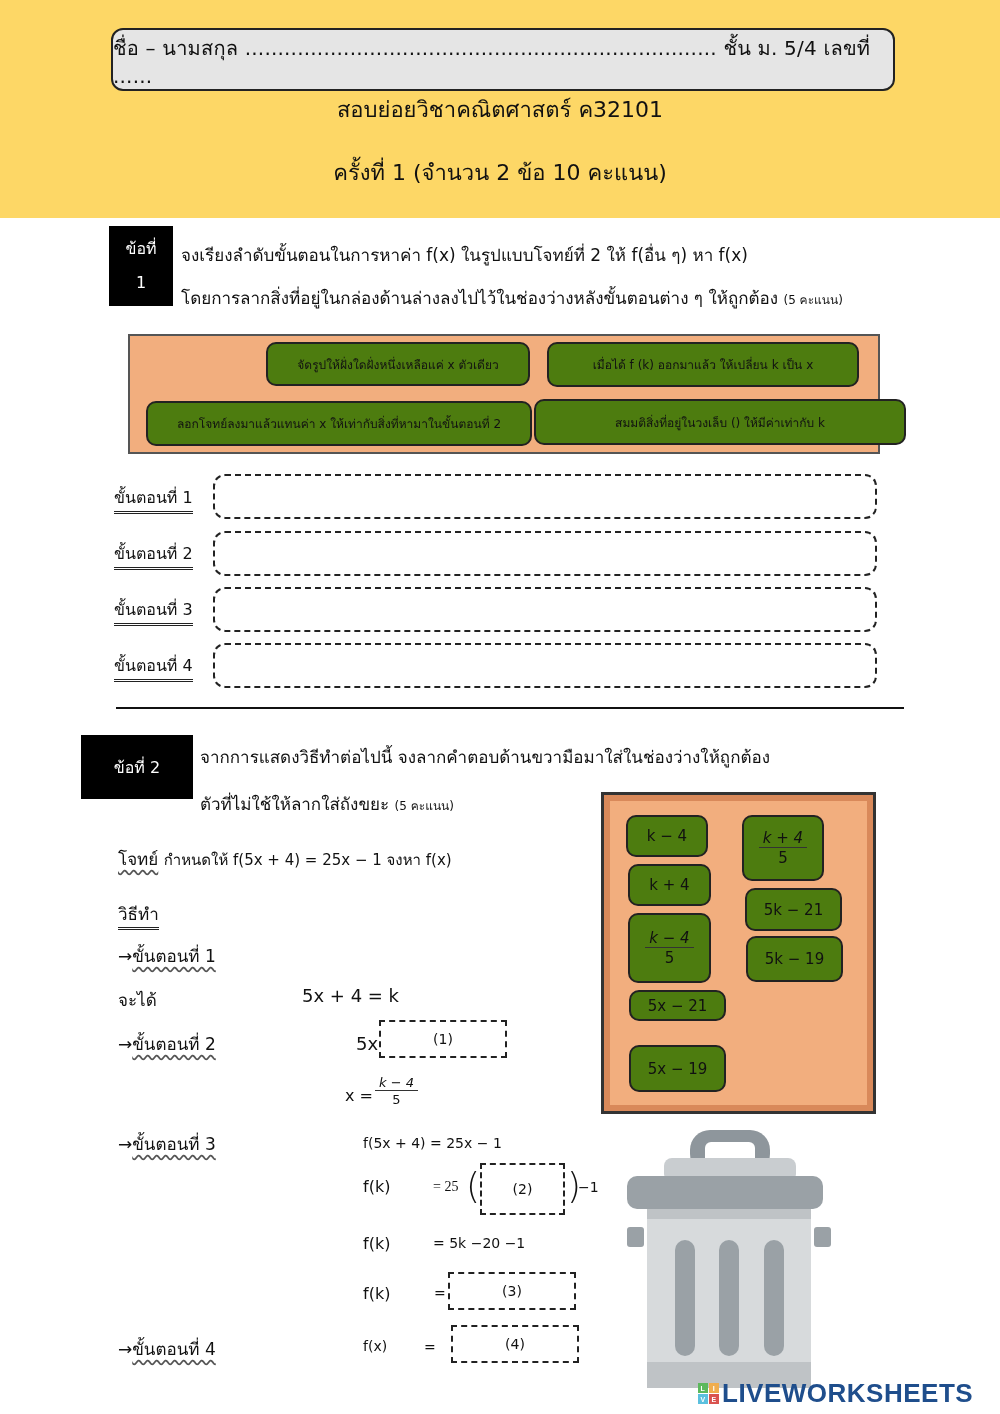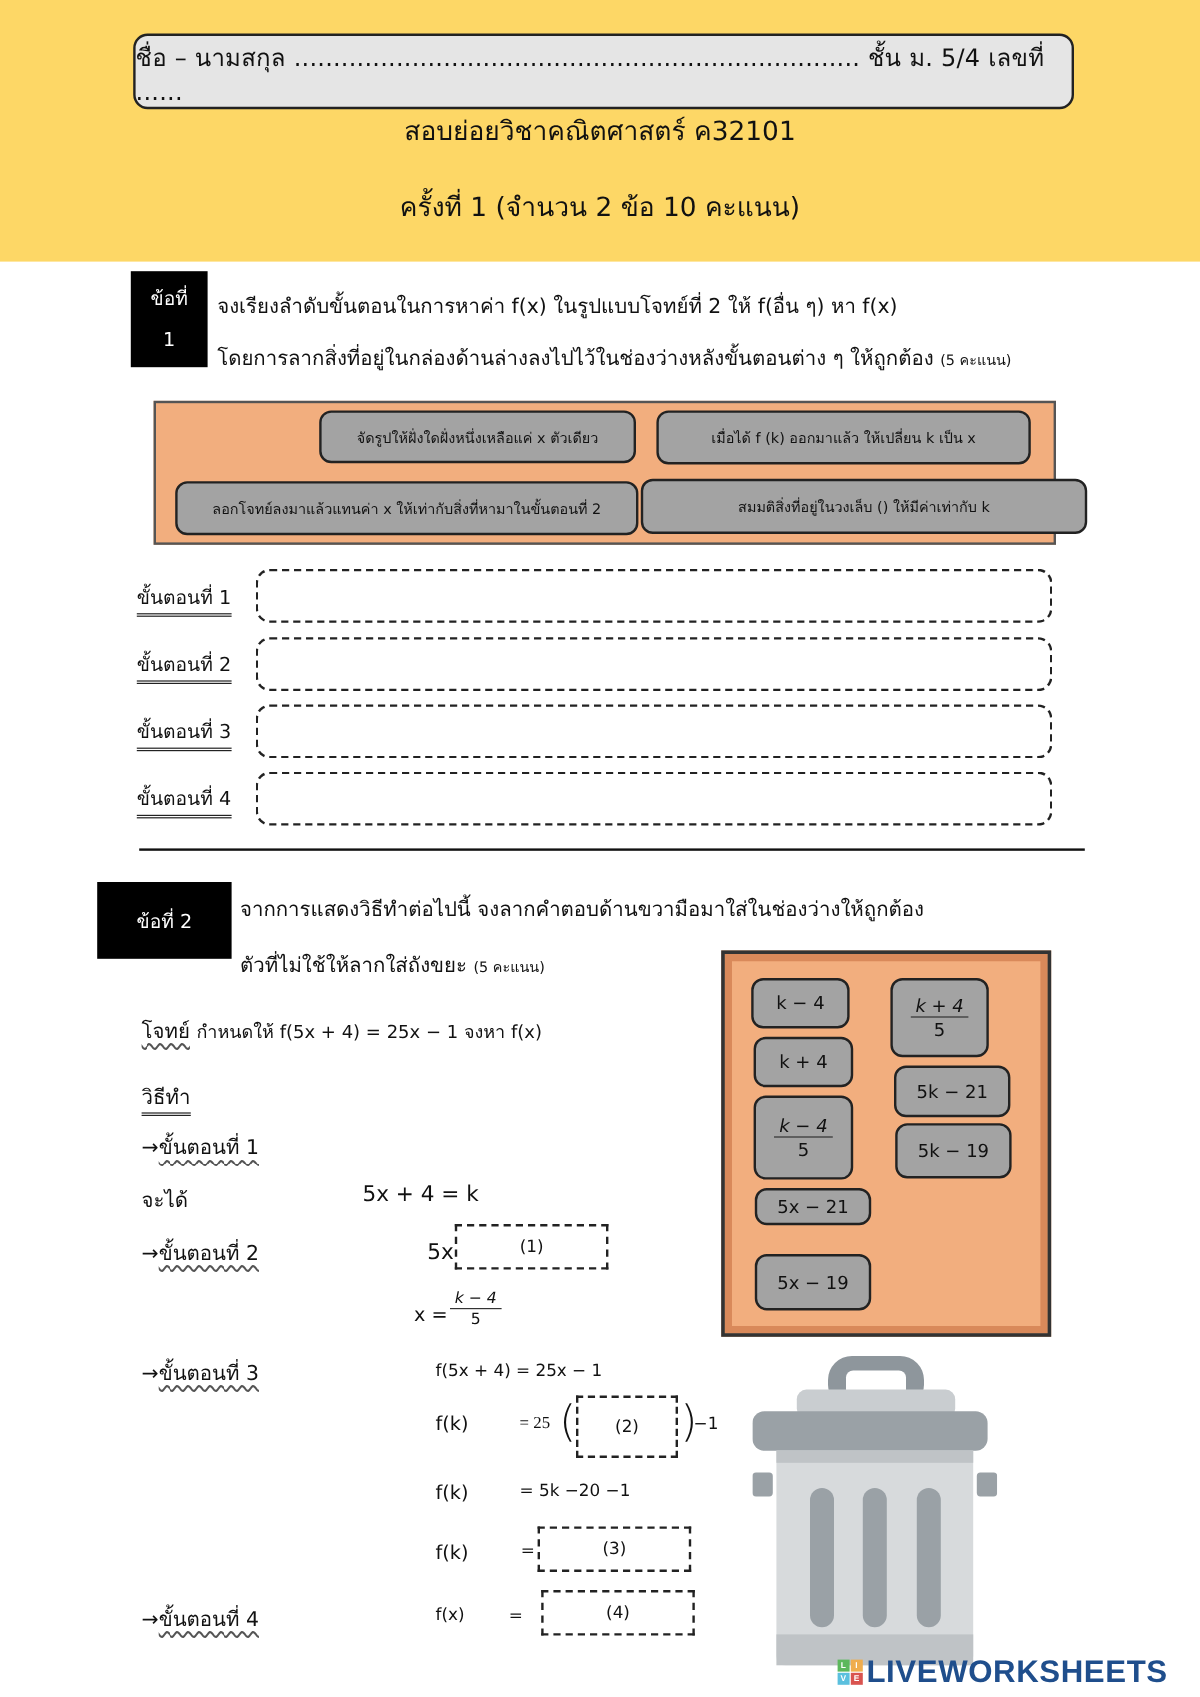--- a/index.html
+++ b/index.html
@@ -24,21 +24,21 @@
     }
     .q1-badge { left: 109px; top: 226px; width: 64px; height: 80px; flex-direction: column; }
     .q1-badge span { line-height: 34px; }
     .q-text { font-size: 17px; white-space: nowrap; }
     .small { font-size: 12px; }
     .drag-board-1 {
       left: 128px; top: 334px; width: 752px; height: 120px; background: #f2ae7e;
       border: 2px solid #555;
     }
     .chip {
-      background: #a3a3a3; border: 2px solid #222; border-radius: 10px;
+      background: #4d7c0f; border: 2px solid #222; border-radius: 10px;
       display: flex; align-items: center; justify-content: center;
       font-size: 12px; white-space: nowrap; cursor: grab;
     }
     .step-label {
       font-size: 16px; border-bottom: 3px double #222; padding-bottom: 1px; white-space: nowrap;
     }
     .drop-slot {
       border: 2px dashed #222; border-radius: 12px; background: #fff;
     }
     .divider { left: 116px; top: 707px; width: 788px; height: 2px; background: #111; }

